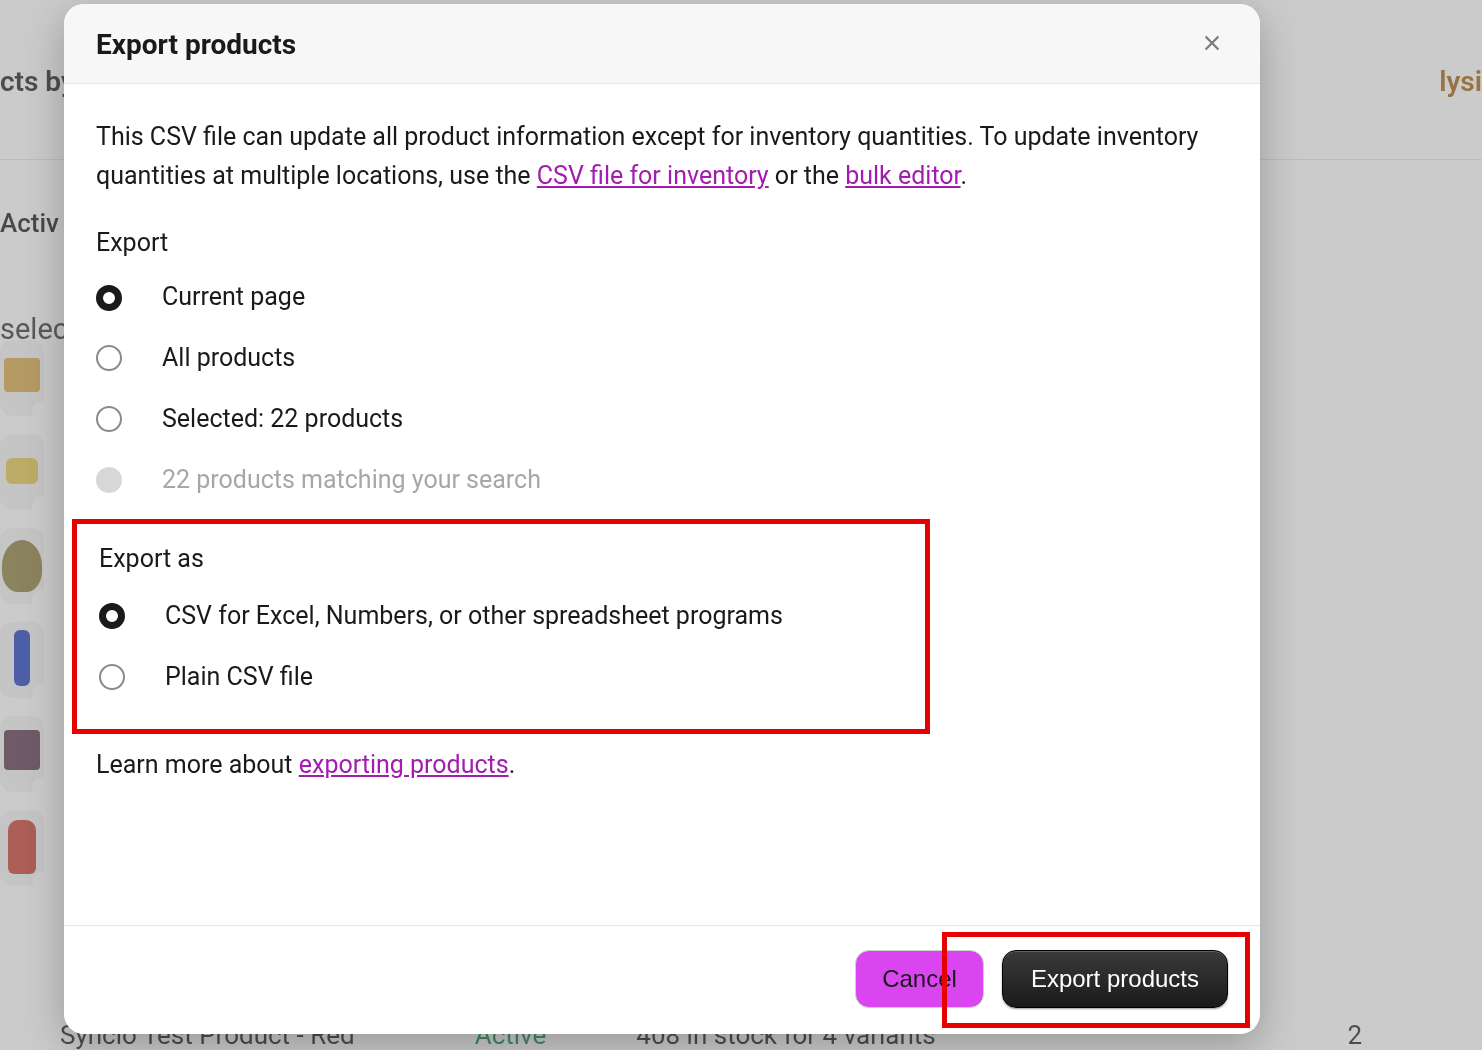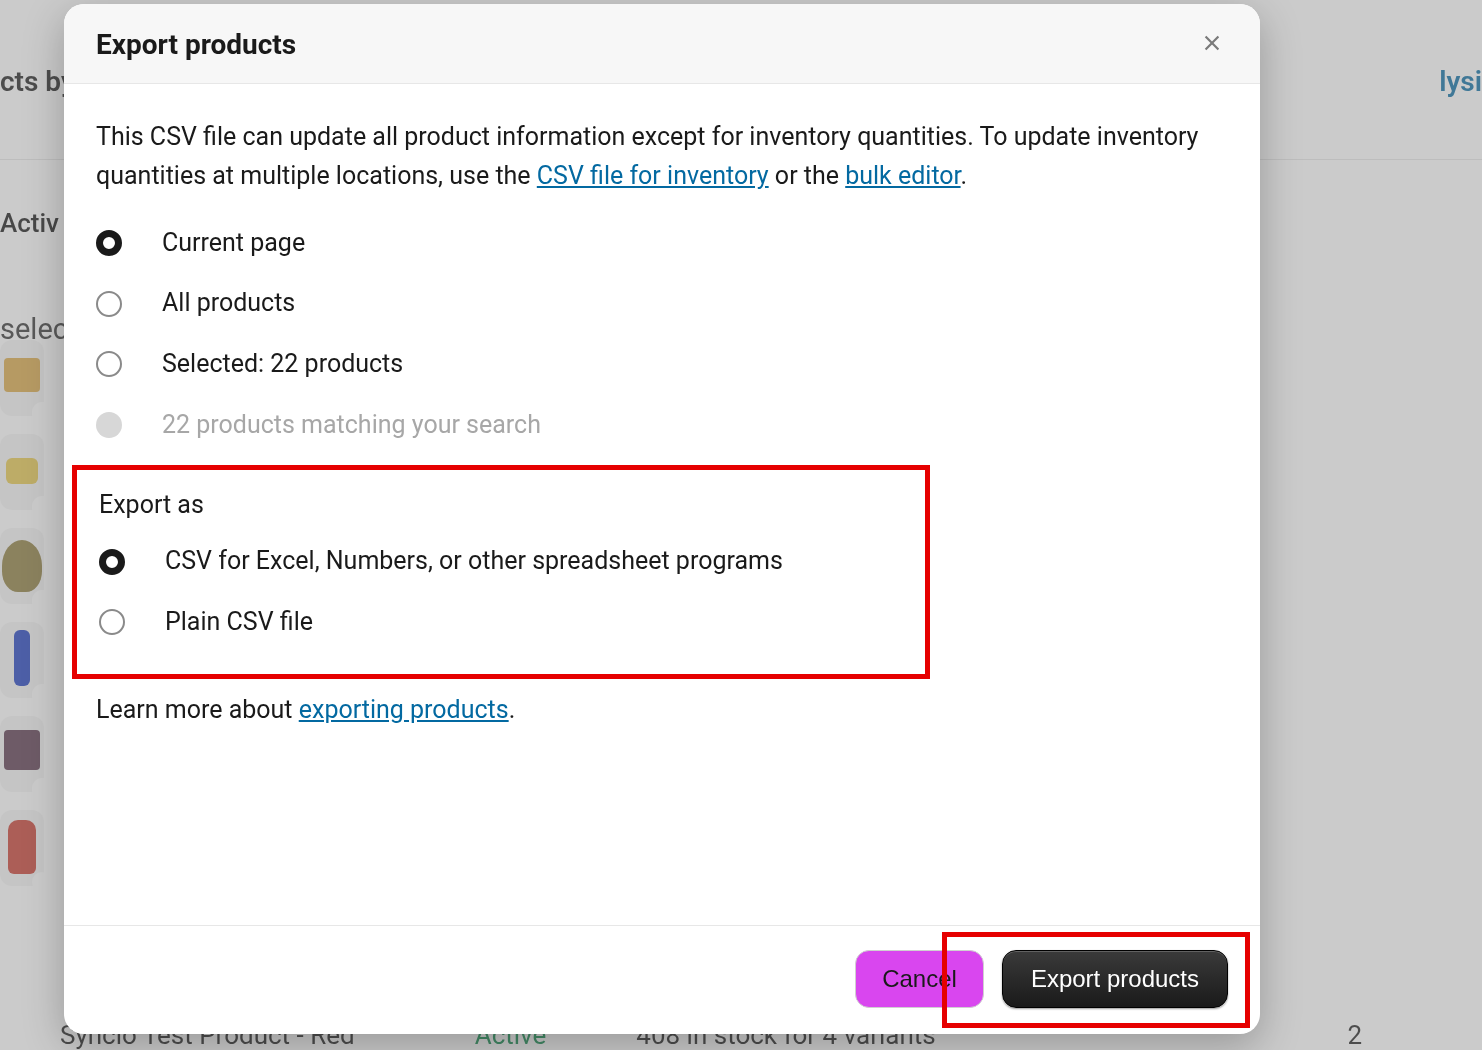--- a/index.html
+++ b/index.html
@@ -37,21 +37,21 @@
       font-weight: 600;
       color: #1a1a1a;
       overflow: hidden;
       white-space: nowrap;
     }
     .bg-text-right {
       position: absolute;
       right: 0; top: 65px;
       font-size: 28px;
       font-weight: 600;
-      color: #0369a1;
+      color: #a16207;
       overflow: hidden;
       white-space: nowrap;
       text-align:right;
     }
     .bg-tab-active {
       position:absolute;
       left:0; top:208px;
       font-size:26px;
       font-weight:500;
       color:#111;
@@ -147,21 +147,21 @@
 
     .modal-body {
       flex: 1 1 auto;
       padding: 34px 32px 20px 32px;
       font-size: 25px;
       color: #1a1a1a;
       line-height: 1.55;
       overflow-y:auto;
     }
     .desc { margin-bottom: 28px; }
-    a.link { color: #0369a1; text-decoration: underline; cursor:pointer;}
+    a.link { color: #a21caf; text-decoration: underline; cursor:pointer;}
 
     .section-label { margin: 16px 0 16px 0; font-size:25px; }
 
     .radio-list { display:flex; flex-direction:column; gap:22px; margin-bottom:8px;}
     .radio-row { display:flex; align-items:center; gap:40px; }
     .radio {
       width:26px; height:26px; border-radius:50%;
       border:2.5px solid #8a8a8a;
       flex-shrink:0;
       display:flex;align-items:center;justify-content:center;
@@ -276,20 +276,21 @@
           </svg>
       </span>
     </button>
   </div>
 
   <div class="modal-body">
     <p class="desc">
       <span>This CSV file can update all product information except for inventory quantities. To update inventory quantities at multiple locations, use the </span><a class="link">CSV file for inventory</a><span> or the </span><a class="link">bulk editor</a><span>.</span>
     </p>
 
+    <div class="section-label">Export</div>
     <div class="radio-list">
       <div class="radio-row">
         <span class="radio selected"></span>
         <span class="radio-label">Current page</span>
       </div>
       <div class="radio-row">
         <span class="radio"></span>
         <span class="radio-label">All products</span>
       </div>
       <div class="radio-row">

